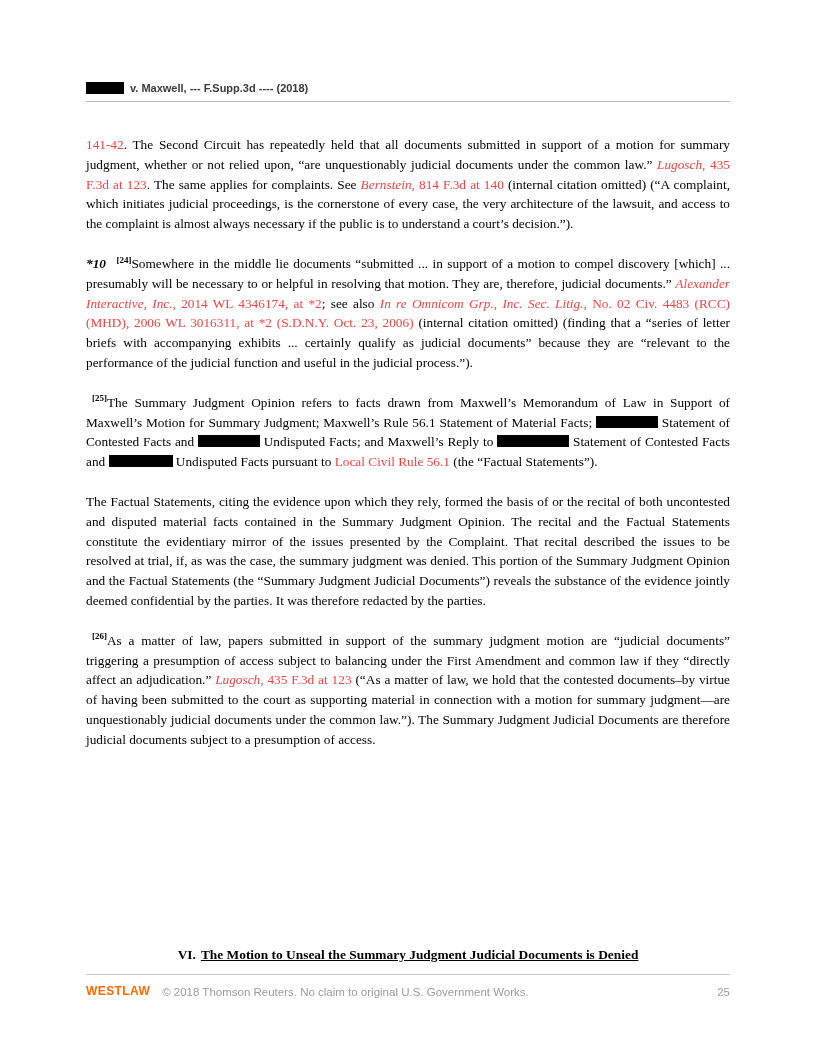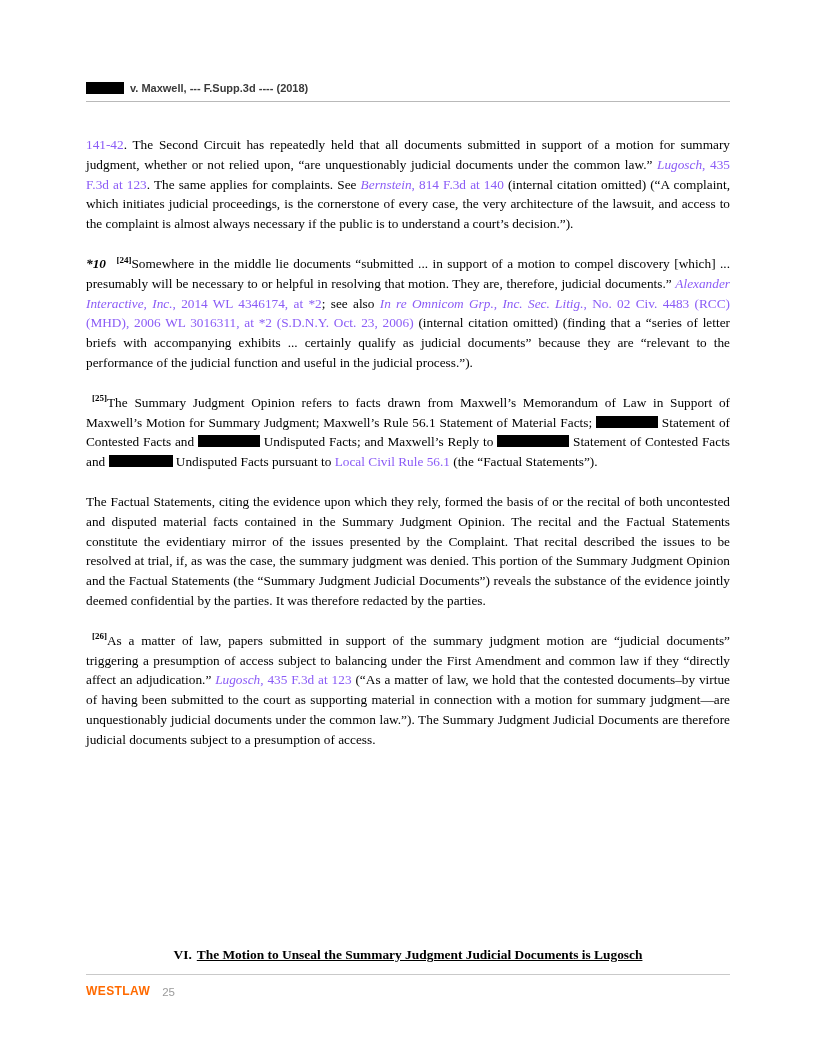--- a/index.html
+++ b/index.html
@@ -24,21 +24,21 @@
   
   .content{
     position:absolute;top:127px;left:72px;right:72px;
     font-size:13.3px;line-height:19.8px;color:#000;
     text-align:justify;
   }
   p.para{margin:0 0 20px 0;}
   .text{}
   .bold{font-weight:bold;font-style:italic;}
   .italic{}
-  a.link,a.link-italic{color:#8b5cf6;text-decoration:none;cursor:pointer;}
+  a.link,a.link-italic{color:#ef4444;text-decoration:none;cursor:pointer;}
   a.link-italic{font-style:italic;}
   .sup{vertical-align:super;font-size:9px;font-weight:bold;line-height:0;padding-left:6px;}
   .redacted{
     display:inline-block;height:12px;background:#000;
     vertical-align:baseline;transform:translateY(1px);
   }
   
   .section-heading{
     position:absolute;top:939px;left:72px;right:72px;
     text-align:center;font-weight:bold;font-size:13.4px;color:#000;
@@ -73,21 +73,22 @@
 
   <div class="content">
       <p class="para"><a class="link" href="#">141-42</a><span class="text">. The Second Circuit has repeatedly held that all documents submitted in support of a motion for summary judgment, whether or not relied upon, “are unquestionably judicial documents under the common law.” </span><a class="link-italic" href="#">Lugosch</a><a class="link" href="#">, 435 F.3d at 123</a><span class="text">. The same applies for complaints. See </span><a class="link-italic" href="#">Bernstein</a><a class="link" href="#">, 814 F.3d at 140</a><span class="text"> (internal citation omitted) (“A complaint, which initiates judicial proceedings, is the cornerstone of every case, the very architecture of the lawsuit, and access to the complaint is almost always necessary if the public is to understand a court’s decision.”).</span></p>
       <p class="para"><span class="bold">*10 </span><span class="sup">[24]</span><span class="text">Somewhere in the middle lie documents “submitted ... in support of a motion to compel discovery [which] ... presumably will be necessary to or helpful in resolving that motion. They are, therefore, judicial documents.” </span><a class="link-italic" href="#">Alexander Interactive, Inc.</a><a class="link" href="#">, 2014 WL 4346174, at *2</a><span class="text">; </span><span class="italic">see also </span><a class="link-italic" href="#">In re Omnicom Grp., Inc. Sec. Litig.</a><a class="link" href="#">, No. 02 Civ. 4483 (RCC) (MHD), 2006 WL 3016311, at *2 (S.D.N.Y. Oct. 23, 2006)</a><span class="text"> (internal citation omitted) (finding that a “series of letter briefs with accompanying exhibits ... certainly qualify as judicial documents” because they are “relevant to the performance of the judicial function and useful in the judicial process.”).</span></p>
       <p class="para"><span class="sup">[25]</span><span class="text">The Summary Judgment Opinion refers to facts drawn from Maxwell’s Memorandum of Law in Support of Maxwell’s Motion for Summary Judgment; Maxwell’s Rule 56.1 Statement of Material Facts; </span><span class="redacted" style="width: 62px;"></span><span class="text"> Statement of Contested Facts and </span><span class="redacted" style="width: 62px;"></span><span class="text"> Undisputed Facts; and Maxwell’s Reply to </span><span class="redacted" style="width: 72px;"></span><span class="text"> Statement of Contested Facts and </span><span class="redacted" style="width: 64px;"></span><span class="text"> Undisputed Facts pursuant to </span><a class="link" href="#">Local Civil Rule 56.1</a><span class="text"> (the “Factual Statements”).</span></p>
       <p class="para"><span class="text">The Factual Statements, citing the evidence upon which they rely, formed the basis of or the recital of both uncontested and disputed material facts contained in the Summary Judgment Opinion. The recital and the Factual Statements constitute the evidentiary mirror of the issues presented by the Complaint. That recital described the issues to be resolved at trial, if, as was the case, the summary judgment was denied. This portion of the Summary Judgment Opinion and the Factual Statements (the “Summary Judgment Judicial Documents”) reveals the substance of the evidence jointly deemed confidential by the parties. It was therefore redacted by the parties.</span></p>
       <p class="para"><span class="sup">[26]</span><span class="text">As a matter of law, papers submitted in support of the summary judgment motion are “judicial documents” triggering a presumption of access subject to balancing under the First Amendment and common law if they “directly affect an adjudication.” </span><a class="link-italic" href="#">Lugosch</a><a class="link" href="#">, 435 F.3d at 123</a><span class="text"> (“As a matter of law, we hold that the contested documents–by virtue of having been submitted to the court as supporting material in connection with a motion for summary judgment—are unquestionably judicial documents under the common law.”). The Summary Judgment Judicial Documents are therefore judicial documents subject to a presumption of access.</span></p>
     </div>
 
   <div class="section-heading">
-    <span class="num">VI.</span><span class="underlined">The Motion to Unseal the Summary Judgment Judicial Documents is Lugosch</span>
+    <span class="num">VI.</span><span class="underlined">The Motion to Unseal the Summary Judgment Judicial Documents is Denied</span>
   </div>
 
   <div class="footer">
     <span class="brand">WESTLAW</span>
+    <span class="copyright">© 2018 Thomson Reuters. No claim to original U.S. Government Works.</span>
     <span class="page-number">25</span>
   </div>
 
 </div>
 
 </body></html>

